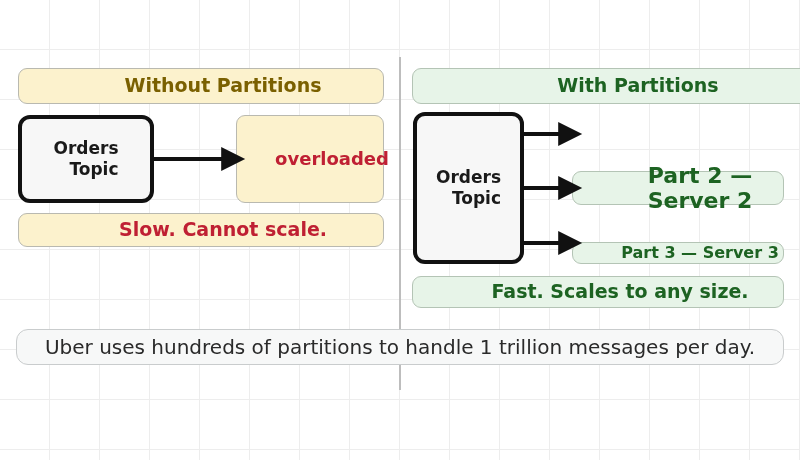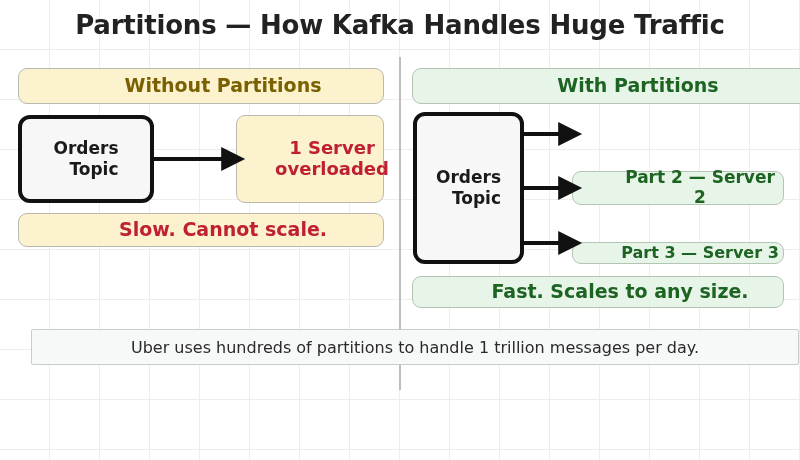--- a/index.html
+++ b/index.html
@@ -97,76 +97,73 @@
   
   #footnote {
     position: absolute;
     left: 16px;
     top: 329px;
     width: 768px;
     height: 36px;
     box-sizing: border-box;
     background: #f7f8f8;
     border: 1.5px solid #c9cccd;
-    border-radius: 2px;
+    border-radius: 12px;
     display: flex;
     align-items: center;
     justify-content: center;
-    font-size: 16px;
+    font-size: 20px;
     color: #2a2a2a;
     white-space: nowrap;
-    margin-left: 15px;
   }
 
   
   #arrows {
     position: absolute;
     left: 0;
     top: 0;
     width: 800px;
     height: 460px;
     pointer-events: none;
   }
 </style>
 </head>
 <body>
 
 <div id="canvas">
 
-  <div id="title">Partitions — How Kafka Handles Huge Traffic</div>
 
   <div id="divider"></div>
 
   <div class="banner banner-warn txt-olive" style="left:18px; top:68px; width:366px; height:36px; font-size:19px;">Without Partitions</div>
 
   <div class="topicbox" style="left:18px; top:115px; width:136px; height:88px;">
     <span>
       <span>Orders</span><br>
       <span>Topic</span>
     </span>
   </div>
 
   <div class="banner banner-warn txt-red" style="left:236px; top:115px; width:148px; height:88px; font-size:18px; flex-direction:column;">
-    <span>1 Server</span>
     <span>overloaded</span>
   </div>
 
   <div class="banner banner-warn txt-red" style="left:18px; top:213px; width:366px; height:34px; font-size:19px;">Slow. Cannot scale.</div>
 
   <div class="banner banner-good txt-green" style="left:412px; top:68px; width:408px; height:36px; font-size:19px;">With Partitions</div>
 
   <div class="topicbox" style="left:413px; top:112px; width:111px; height:152px;">
     <span>
       <span>Orders</span><br>
       <span>Topic</span>
     </span>
   </div>
 
 
-  <div class="banner banner-good txt-green" style="left:572px; top:171px; width:212px; height:34px; font-size:17px;">Part 2 — Server 2</div>
+  <div class="banner banner-good txt-green" style="left:572px; top:171px; width:212px; height:34px; font-size:22px;">Part 2 — Server 2</div>
 
   <div class="banner banner-good txt-green" style="left:572px; top:242px; width:212px; height:22px; font-size:16px;">Part 3 — Server 3</div>
 
   <div class="banner banner-good txt-green" style="left:412px; top:276px; width:372px; height:32px; font-size:19px;">Fast. Scales to any size.</div>
 
   <div id="footnote">Uber uses hundreds of partitions to handle 1 trillion messages per day.</div>
 
   <svg id="arrows" viewBox="0 0 800 460" xmlns="http://www.w3.org/2000/svg">
     <defs>
       <marker id="ah" markerWidth="7" markerHeight="7" refX="1.2" refY="3" orient="auto" markerUnits="strokeWidth">

